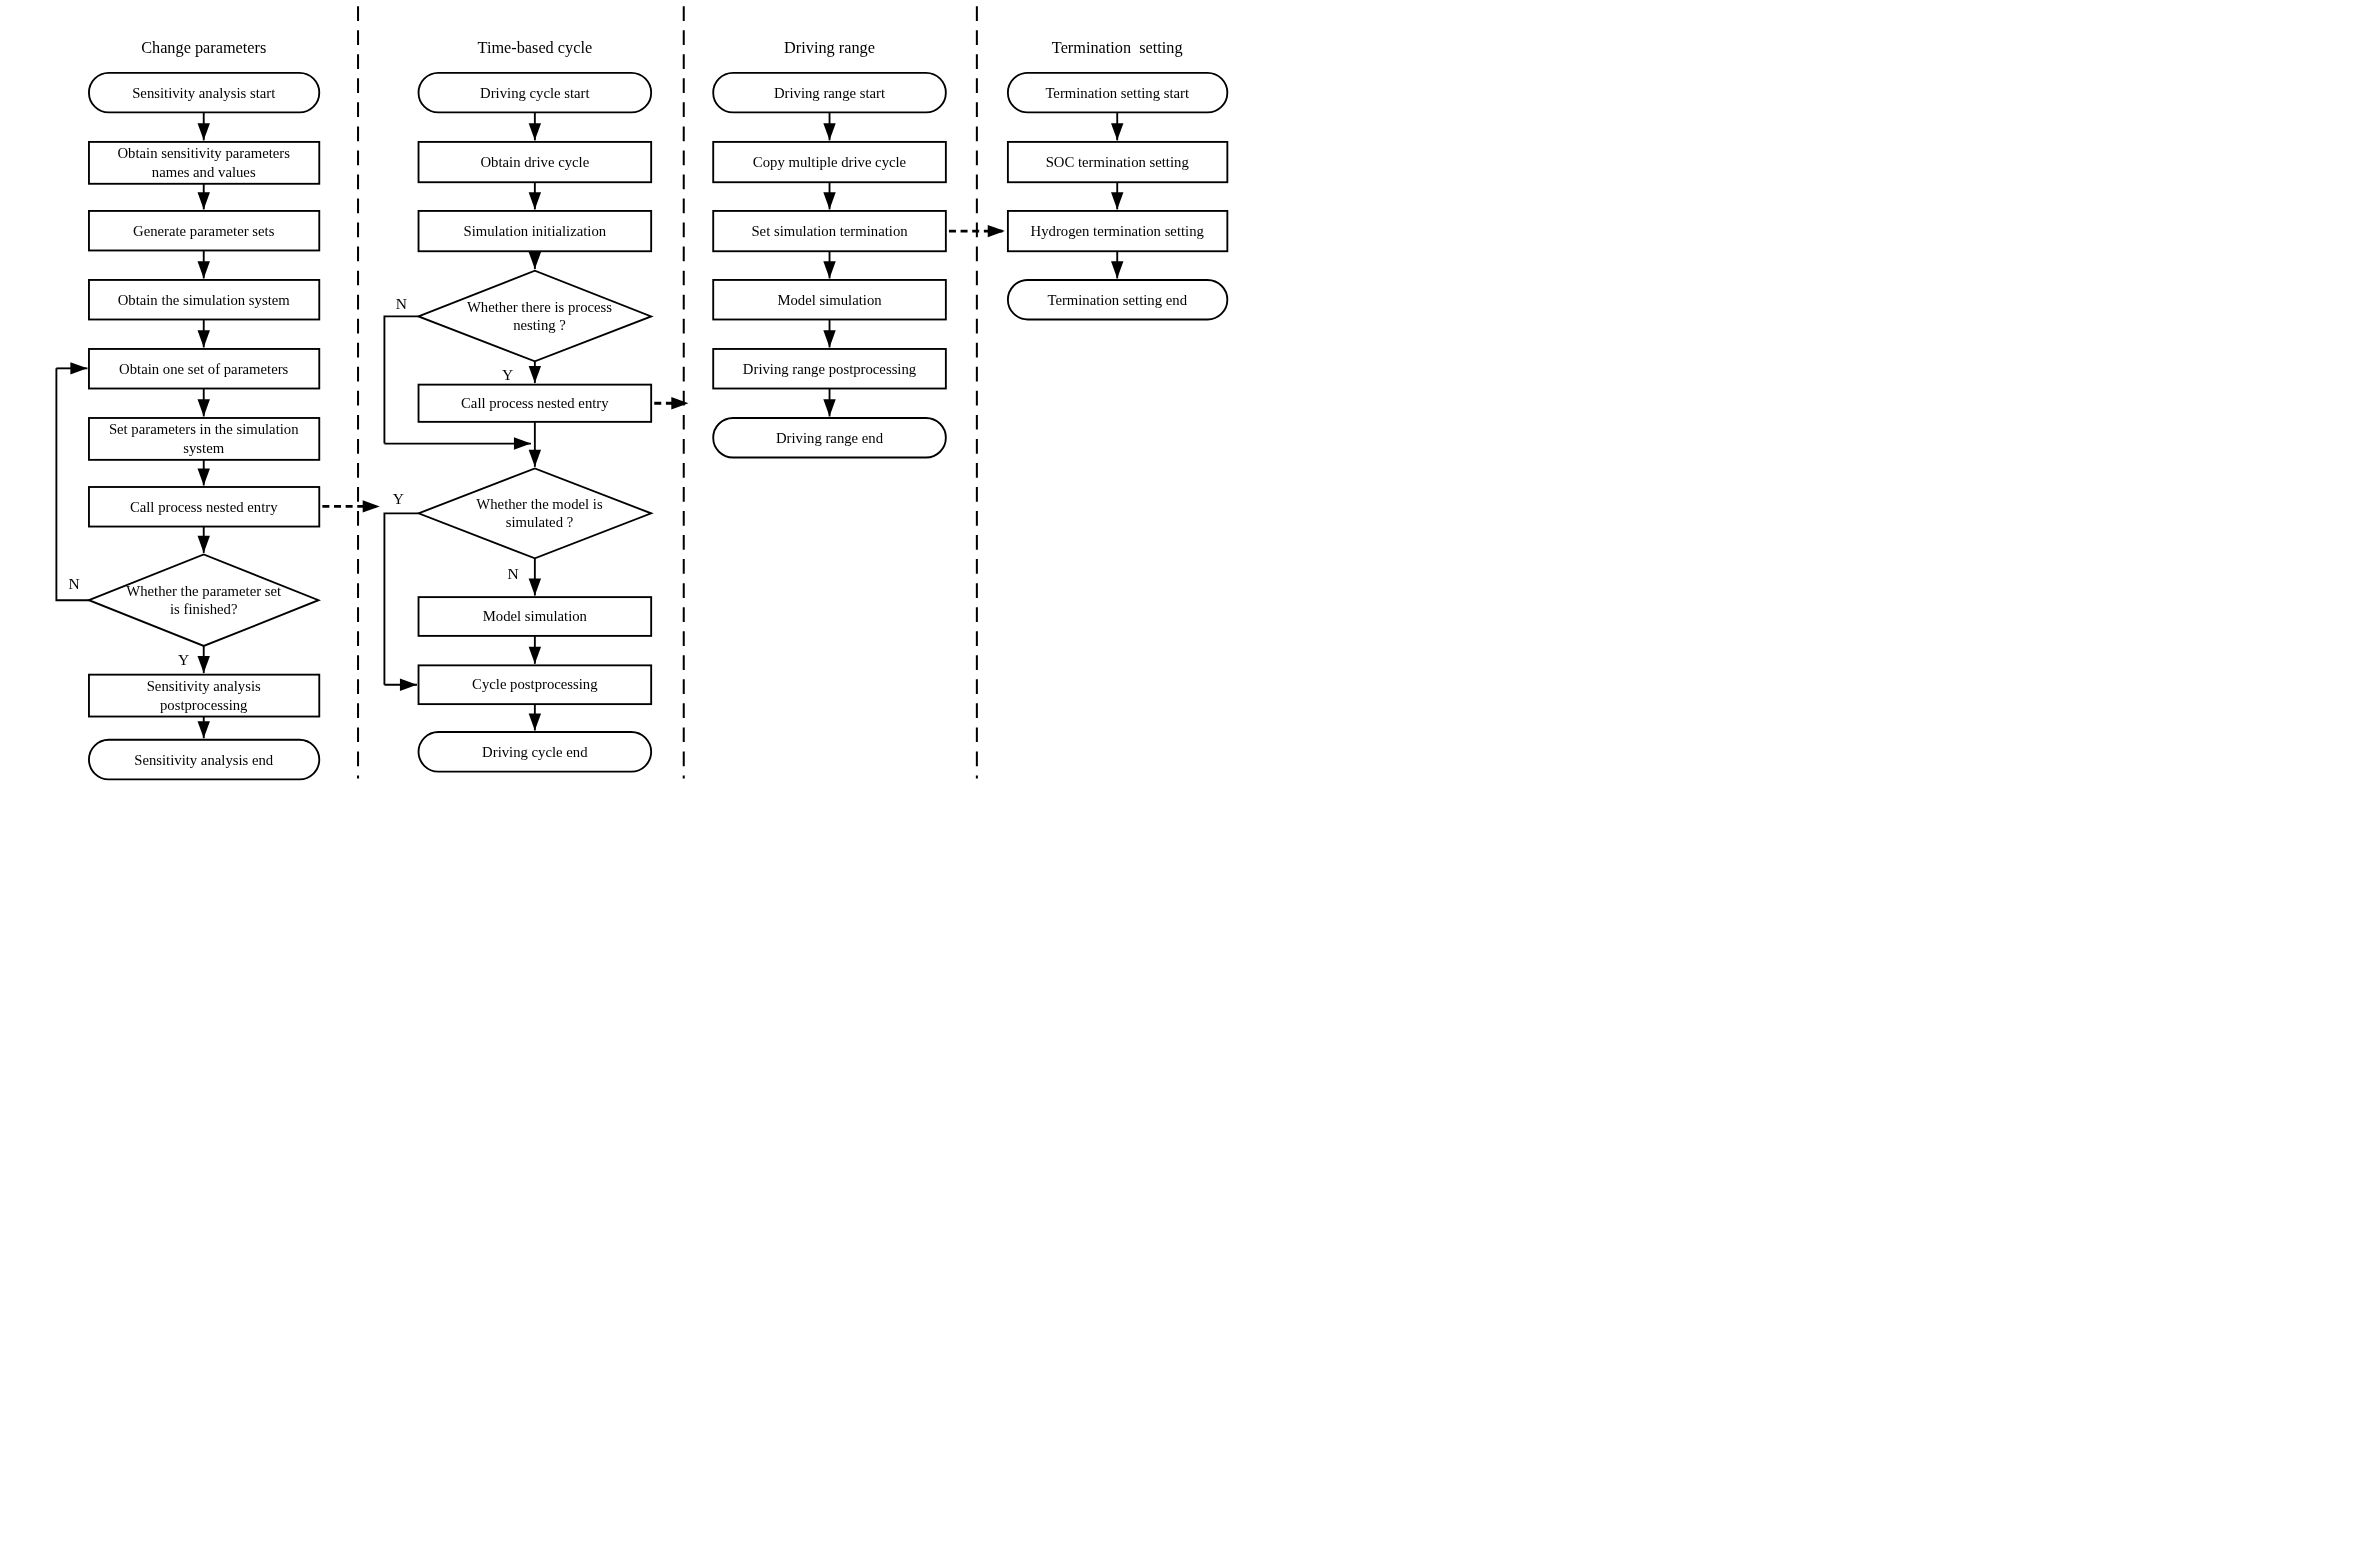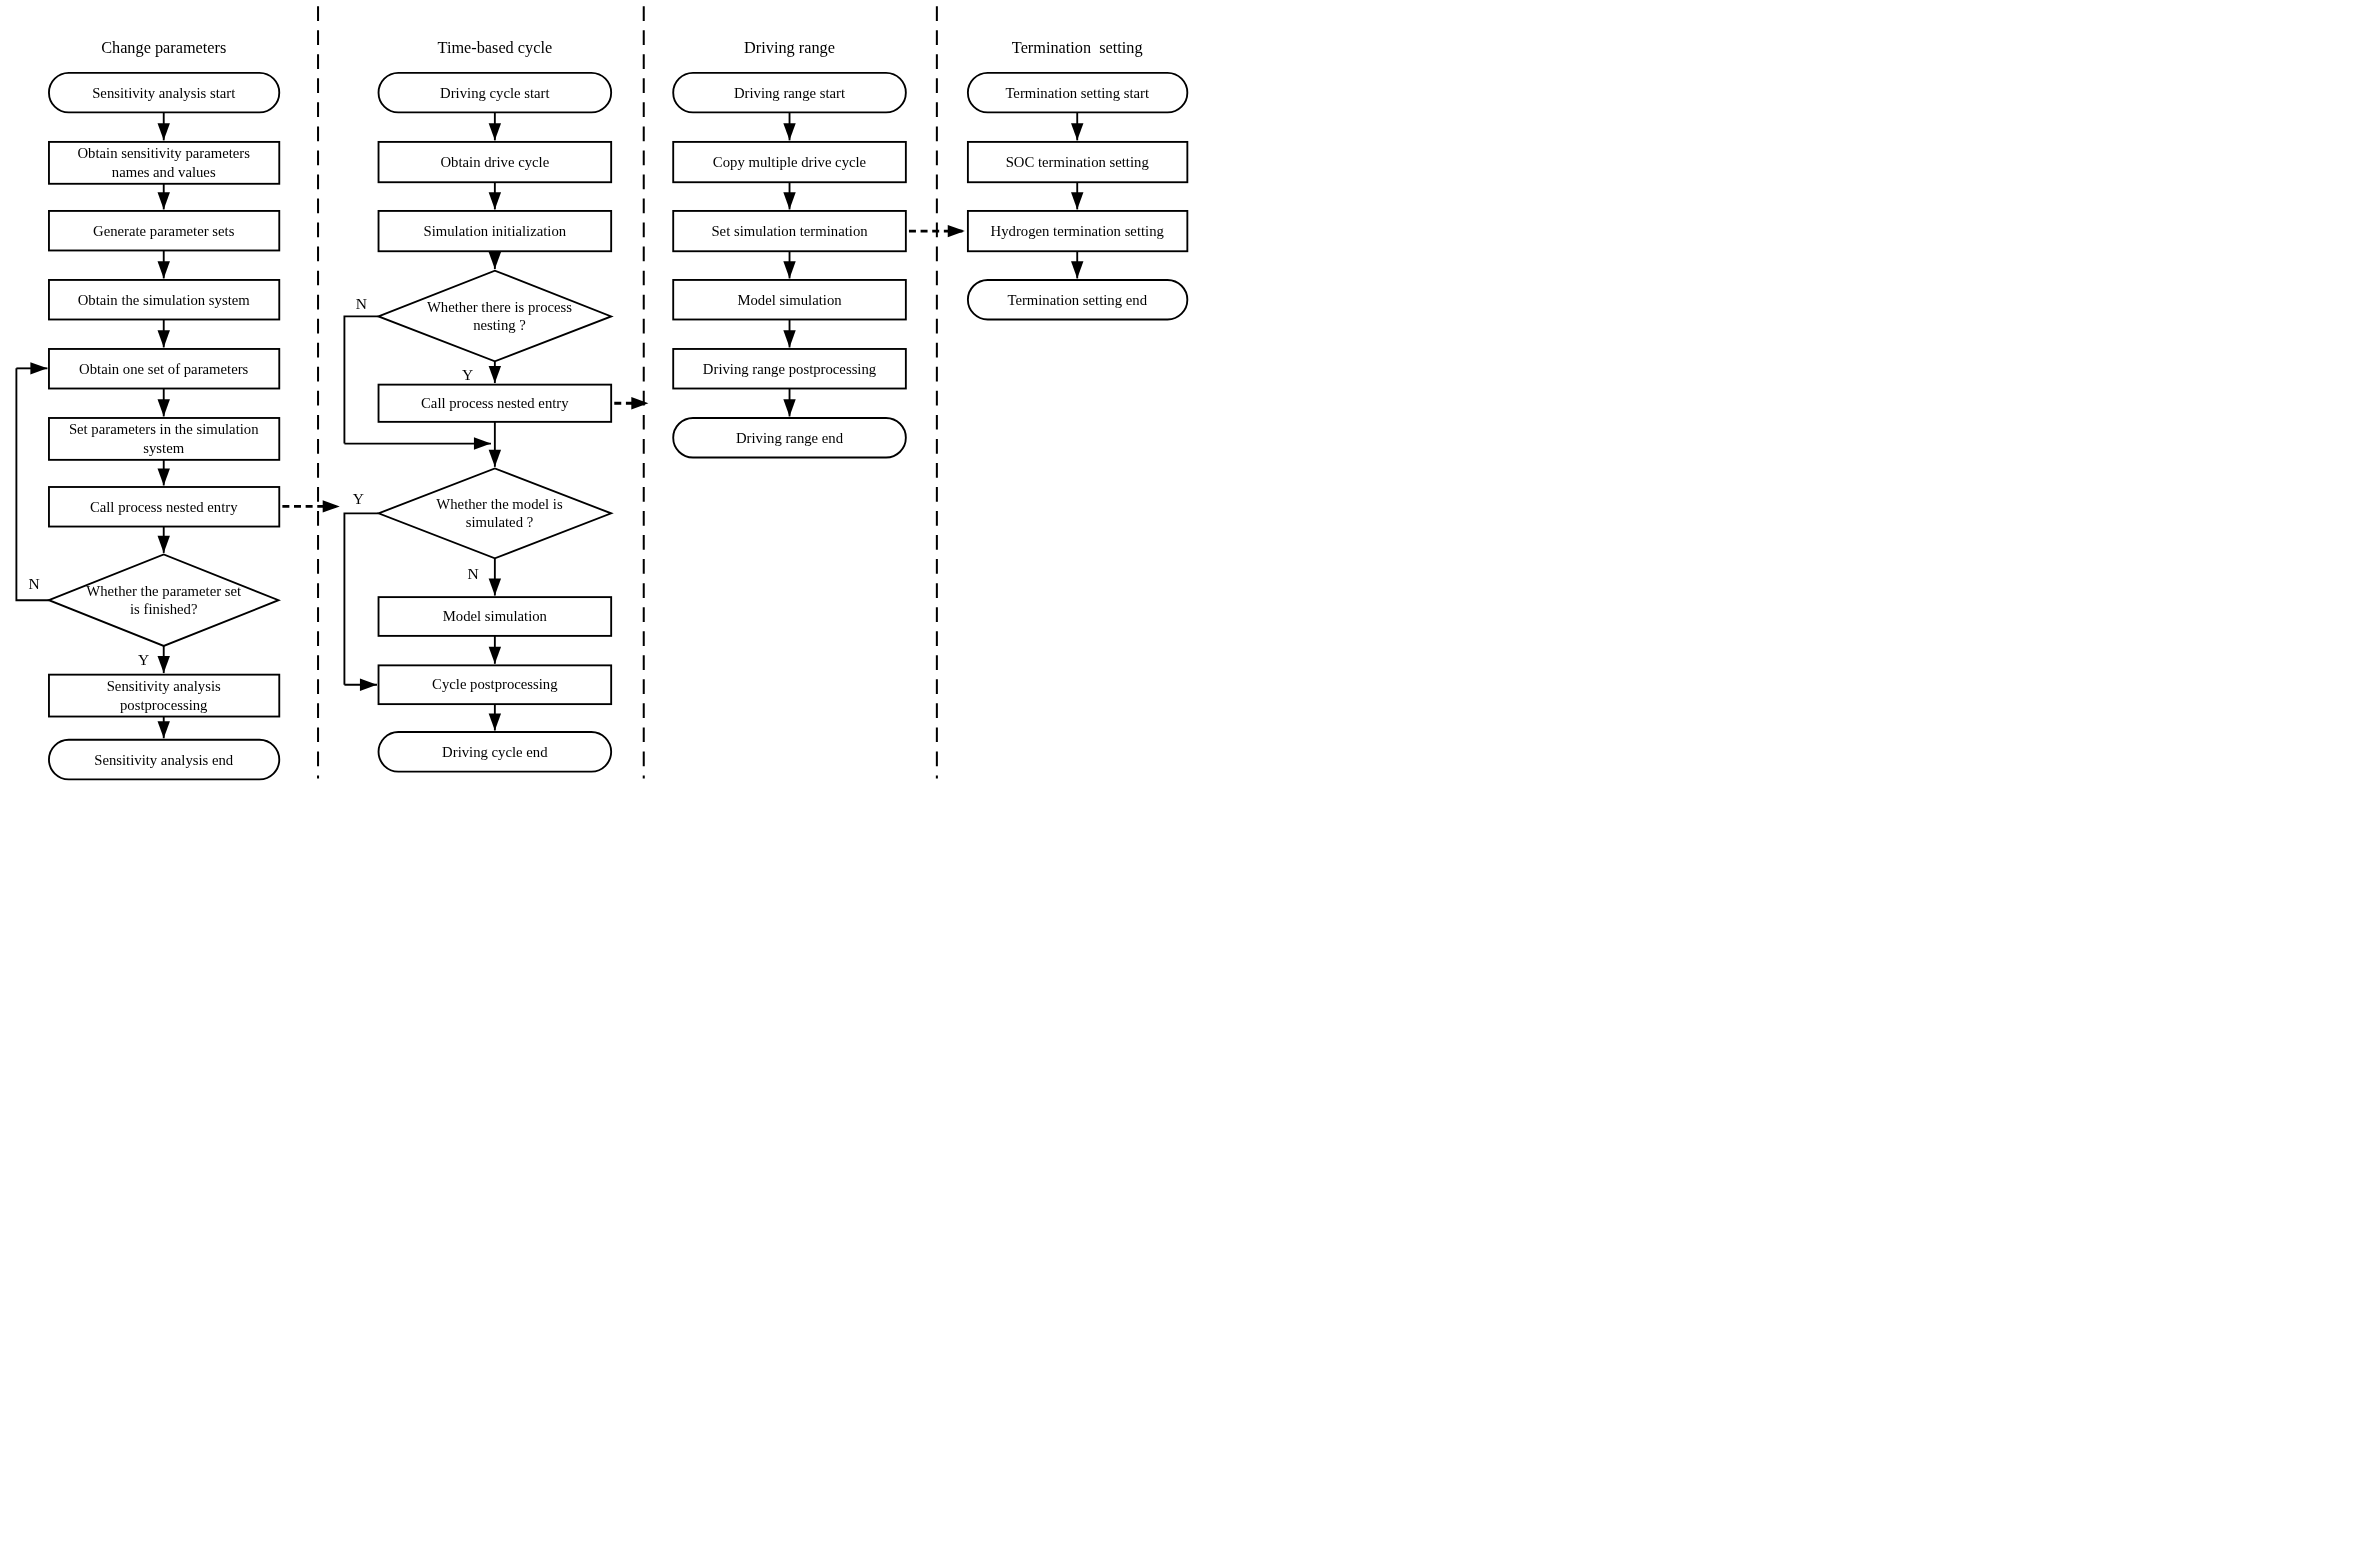--- a/index.html
+++ b/index.html
@@ -5,20 +5,21 @@
   html, body {
     margin: 0;
     padding: 0;
     background: #ffffff;
   }
   .canvas-wrap {
     width: 1189px;
     height: 784px;
     background: #ffffff;
     position: relative;
+    padding-left: 40px;
   }
   svg text {
     font-family: "Liberation Serif", "DejaVu Serif", serif;
     fill: #000000;
     white-space: pre;
   }
   .col-title   { font-size: 21px; }
   .node-label  { font-size: 19px; }
   .branch-label{ font-size: 20px; }
   .node-shape  { fill: #ffffff; stroke: #000000; stroke-width: 2.4px; }

